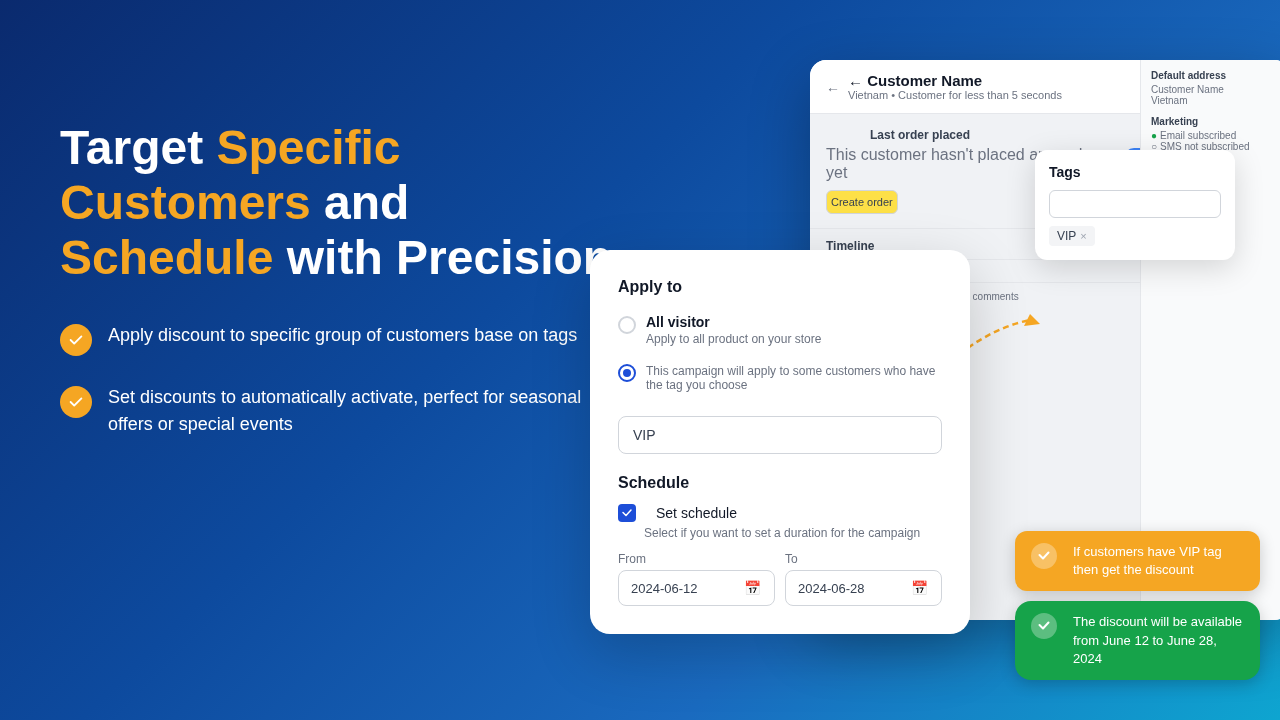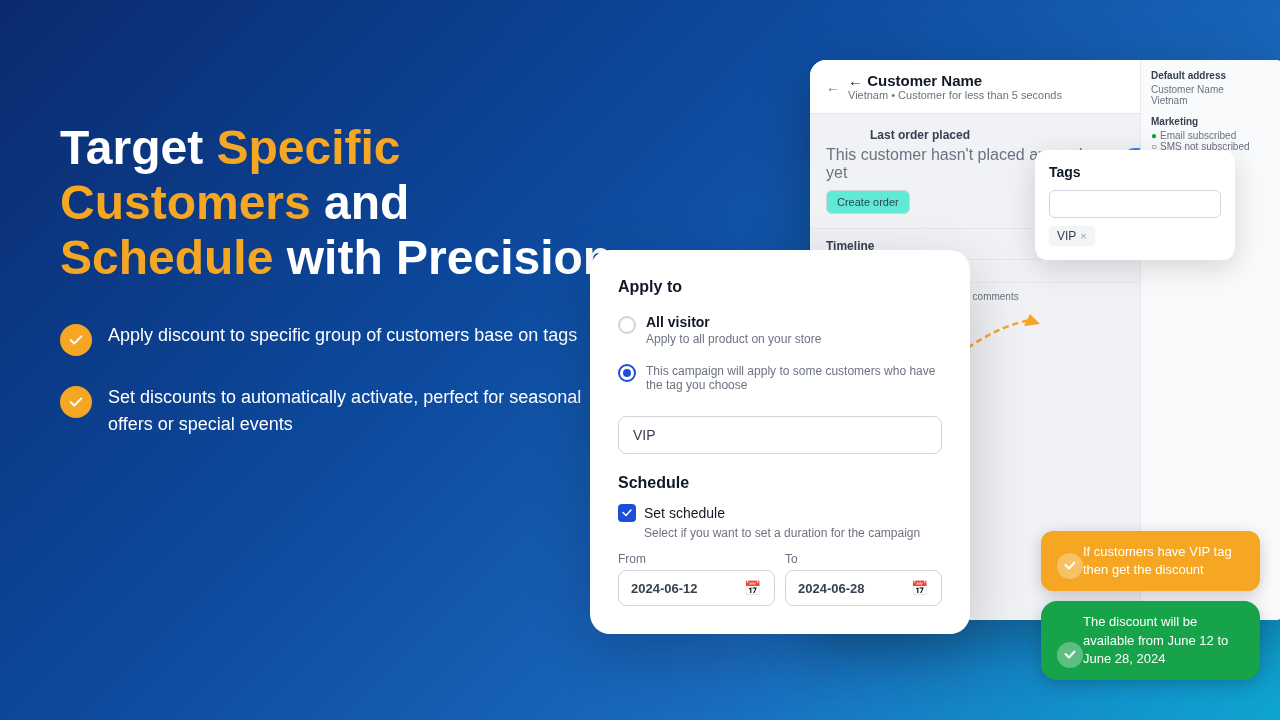--- a/index.html
+++ b/index.html
@@ -119,24 +119,24 @@
       font-weight: 600;
       color: #374151;
       margin-bottom: 4px;
       padding-left: 44px;
     }
     .section-value {
       font-size: 16px;
       color: #6b7280;
     }
     .create-order-btn {
-      background: #5eead4;
+      background: #fde047;
       border: 1px solid #d1d5db;
       border-radius: 6px;
-      padding: 5px 10px;
+      padding: 5px 4px;
       font-size: 11px;
       color: #374151;
       margin-top: 8px;
       display: inline-block;
     }
 
     
     .tags-popup {
       position: absolute;
       right: 45px;
@@ -273,21 +273,21 @@
     }
     .schedule-title {
       font-size: 16px;
       font-weight: 700;
       color: #111827;
       margin-bottom: 12px;
     }
     .checkbox-row {
       display: flex;
       align-items: center;
-      gap: 8px;
+      gap: 20px;
       margin-bottom: 4px;
     }
     .checkbox-box {
       width: 18px;
       height: 18px;
       border-radius: 4px;
       background: #1d4ed8;
       display: flex;
       align-items: center;
       justify-content: center;
@@ -319,45 +319,44 @@
     }
     .date-input {
       display: flex;
       align-items: center;
       justify-content: space-between;
       border: 1px solid #d1d5db;
       border-radius: 8px;
       padding: 9px 12px;
       font-size: 13px;
       color: #374151;
-      font-weight: bold;
     }
     .date-icon {
       color: #9ca3af;
       font-size: 14px;
     }
 
     
     .notif-container {
       position: absolute;
       right: 20px;
       bottom: 40px;
       display: flex;
       flex-direction: column;
       gap: 10px;
       z-index: 30;
     }
     .notif-item {
       display: flex;
-      align-items: flex-end;
-      gap: 0;
+      align-items: flex-start;
+      gap: 16px;
       background: #f5a623;
       border-radius: 12px;
       padding: 12px 16px;
-      width: 219px;
+      width: 245px;
       box-shadow: 0 4px 16px rgba(0,0,0,0.2);
     }
     .notif-item.green {
       background: #16a34a;
       border-radius: 16px;
     }
     .notif-check {
       width: 26px;
       height: 26px;
       border-radius: 50%;

